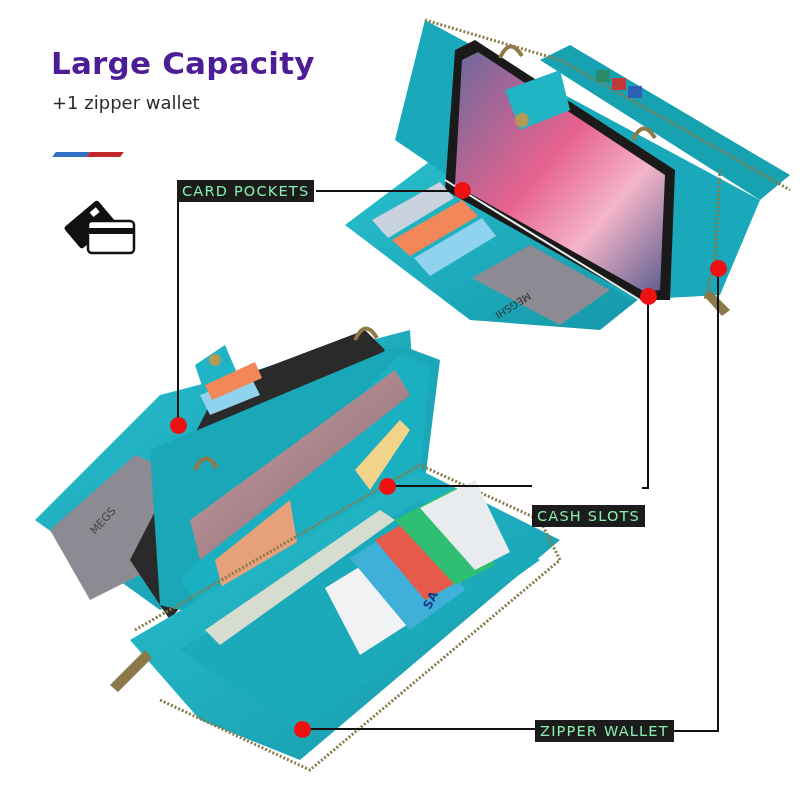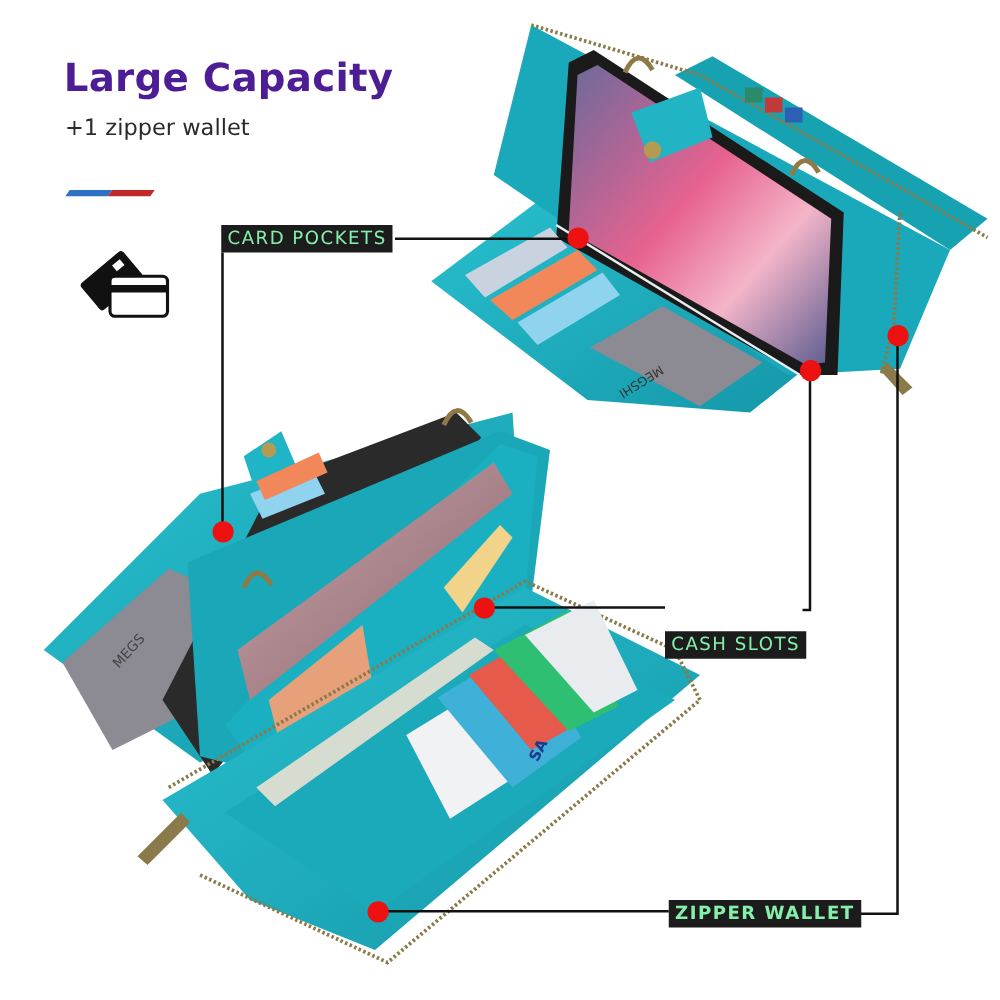--- a/index.html
+++ b/index.html
@@ -14,21 +14,21 @@
   .stripe { position: absolute; top: 0; height: 5px; width: 34px; transform: skewX(-35deg); }
   .stripe.blue { left: 2px; }
   .stripe.red { left: 36px; }
   .card-icon { position: absolute; left: 62px; top: 197px; width: 76px; height: 62px; }
   .art { position: absolute; left: 0; top: 0; width: 800px; height: 800px; }
   .callout-label { position: absolute; background: #1c1c1c; color: #86efac; font-size: 14.5px;
                    letter-spacing: 1.2px; padding: 0 5px; height: 22px; line-height: 22px;
                    white-space: nowrap; }
   .lbl-card { left: 177px; top: 180px; }
   .lbl-cash { left: 532px; top: 477px; margin-top: 28px; }
-  .lbl-zip  { left: 535px; top: 720px; font-weight: bold; }
+  .lbl-zip  { left: 535px; top: 720px; }
   .hotspot { position: absolute; width: 17px; height: 17px; border-radius: 50%; margin: -8px 0 0 -8px; }
 </style>
 </head>
 <body>
 
 <div class="title">Large Capacity</div>
 <div class="subtitle">
   <div>+1 zipper wallet</div>
 </div>
 <div class="stripes">

